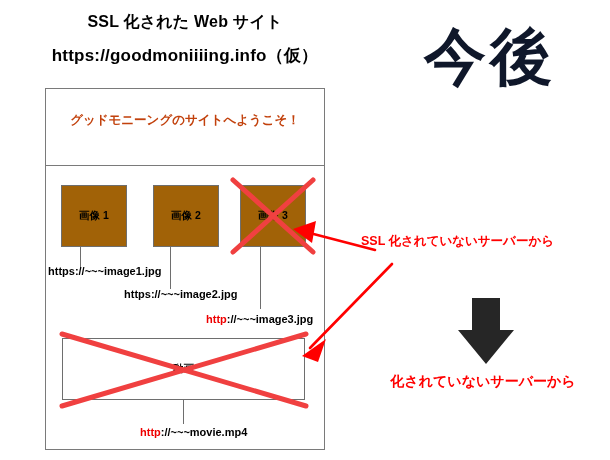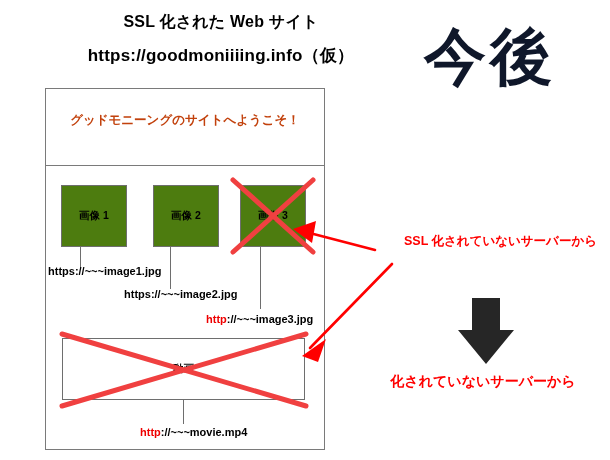--- a/index.html
+++ b/index.html
@@ -20,21 +20,20 @@
 
   
   .site-title {
     position: absolute;
     left: 0;
     width: 370px;
     text-align: center;
     font-weight: bold;
     color: #000000;
     letter-spacing: 0.2px;
-    padding-left: 36px;
   }
   #site-title-line1 {
     top: 12px;
     font-size: 16px;
   }
   #site-title-line2 {
     top: 44px;
     font-size: 17px;
   }
 
@@ -70,21 +69,21 @@
     font-weight: bold;
   }
 
   
   .img-box {
     position: absolute;
     width: 66px;
     height: 62px;
     border: 1.2px solid #6e6e6e;
     box-sizing: border-box;
-    background: #4d7c0f;
+    background: #a16207;
   }
   .img-box-label {
     position: absolute;
     left: 0;
     right: 0;
     top: 50%;
     transform: translateY(-50%);
     text-align: center;
     font-size: 10.5px;
     font-weight: bold;
@@ -151,22 +150,22 @@
     text-align: center;
     font-size: 62px;
     font-weight: bold;
     color: #0f172a;
     letter-spacing: 4px;
     line-height: 1;
   }
   .note-line {
     position: absolute;
     width: 250px;
-    left: 347px;
-    text-align: right;
+    left: 361px;
+    text-align: left;
     color: #ff0000;
     font-size: 12.5px;
     font-weight: bold;
     white-space: nowrap;
   }
   #note-line-1 { top: 233px; }
   #note-line-2 { top: 262px; }
 
   #result-text {
     position: absolute;

